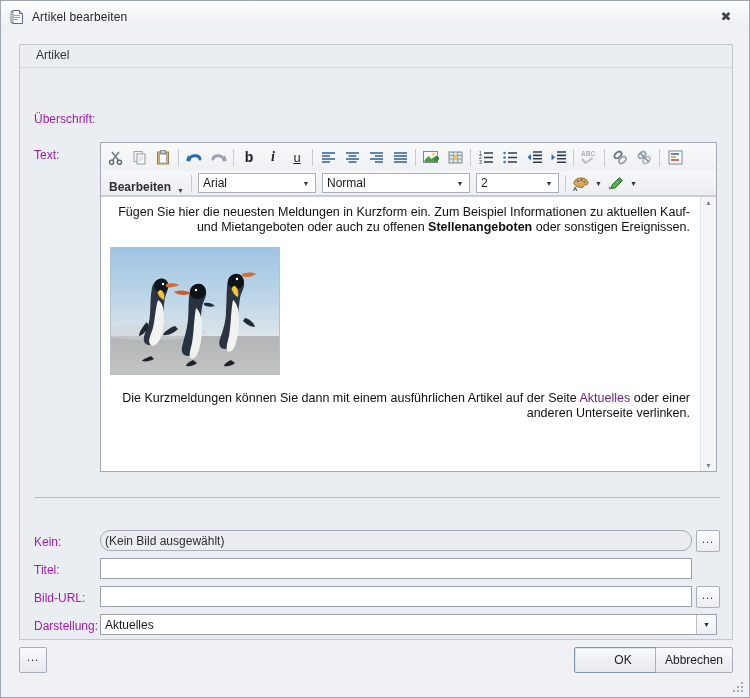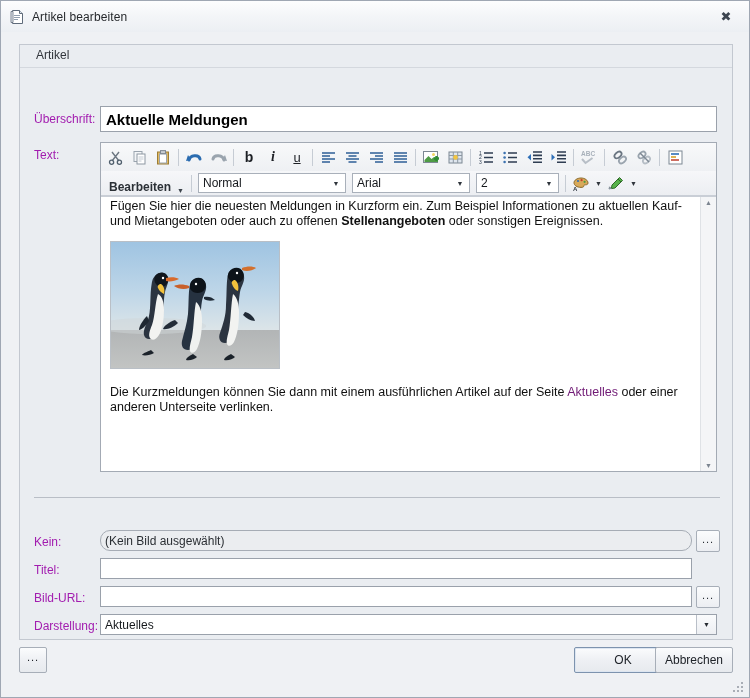--- a/index.html
+++ b/index.html
@@ -173,26 +173,27 @@
   .editor-body {
     flex: 1;
     background: #ffffff;
     display: flex;
     position: relative;
     border-top: 1px solid #c9ced6;
     overflow: hidden;
   }
   .editor-page {
     flex: 1;
-    padding: 2px 10px 0 9px;
+    padding: 8px 10px 0 9px;
     box-sizing: border-box;
     overflow: hidden;
     font-size: 12.5px;
     line-height: 15px;
     color: #101010;
+    text-align: right;
   }
   .editor-page p { margin: 0 0 12px 0; }
   .editor-page b { font-weight: bold; }
   .editor-link { color: #701a75; }
   .penguins {
     width: 168px; height: 126px;
     border: 1px solid #b9bfc6;
     margin: 4px 0 16px 0;
     position: relative;
     overflow: hidden;
@@ -330,21 +331,20 @@
     </span>
   </div>
 
   <div class="client">
 
     <div class="groupbox">
       <div class="gb-headsep"></div>
       <div class="groupbox-label">Artikel</div>
 
       <div class="row-label" style="left:14px; top:67px;">Überschrift:</div>
-      <div class="headline-input">Aktuelle Meldungen</div>
 
       <div class="row-label" style="left:14px; top:103px;">Text:</div>
 
       <div class="editor">
 
         <div class="tb-row">
 
           <span class="tb-btn">
             <svg width="17" height="17" viewBox="0 0 17 17">
               <path d="M5 3l7 9M12 3l-7 9" stroke="#6d7782" stroke-width="1.4" fill="none"></path>
@@ -500,27 +500,27 @@
           </span>
         </div>
 
         <div class="tb-row second">
           <span class="tb-menu">
             <span>Bearbeiten</span>
             <span class="caret">▼</span>
           </span>
           <span class="tb-sep"></span>
 
+          <span class="combo w-font">
+            <span>Arial</span>
+            <span class="cb-arrow">▼</span>
+          </span>
+
           <span class="combo w-normal">
             <span>Normal</span>
-            <span class="cb-arrow">▼</span>
-          </span>
-
-          <span class="combo w-font">
-            <span>Arial</span>
             <span class="cb-arrow">▼</span>
           </span>
 
           <span class="combo w-size">
             <span>2</span>
             <span class="cb-arrow">▼</span>
           </span>
 
           <span class="tb-sep"></span>
 

